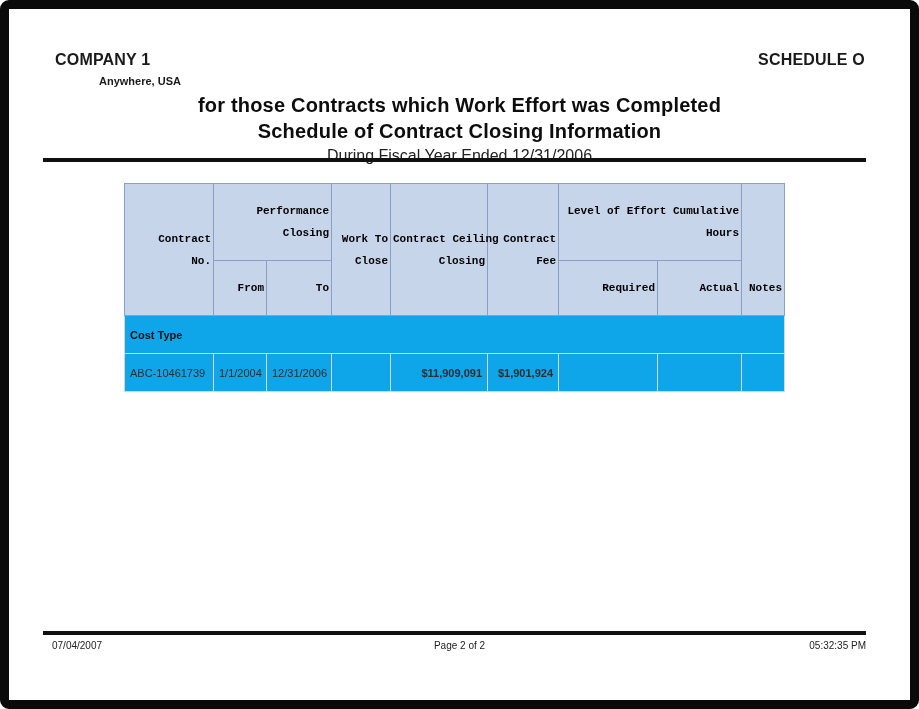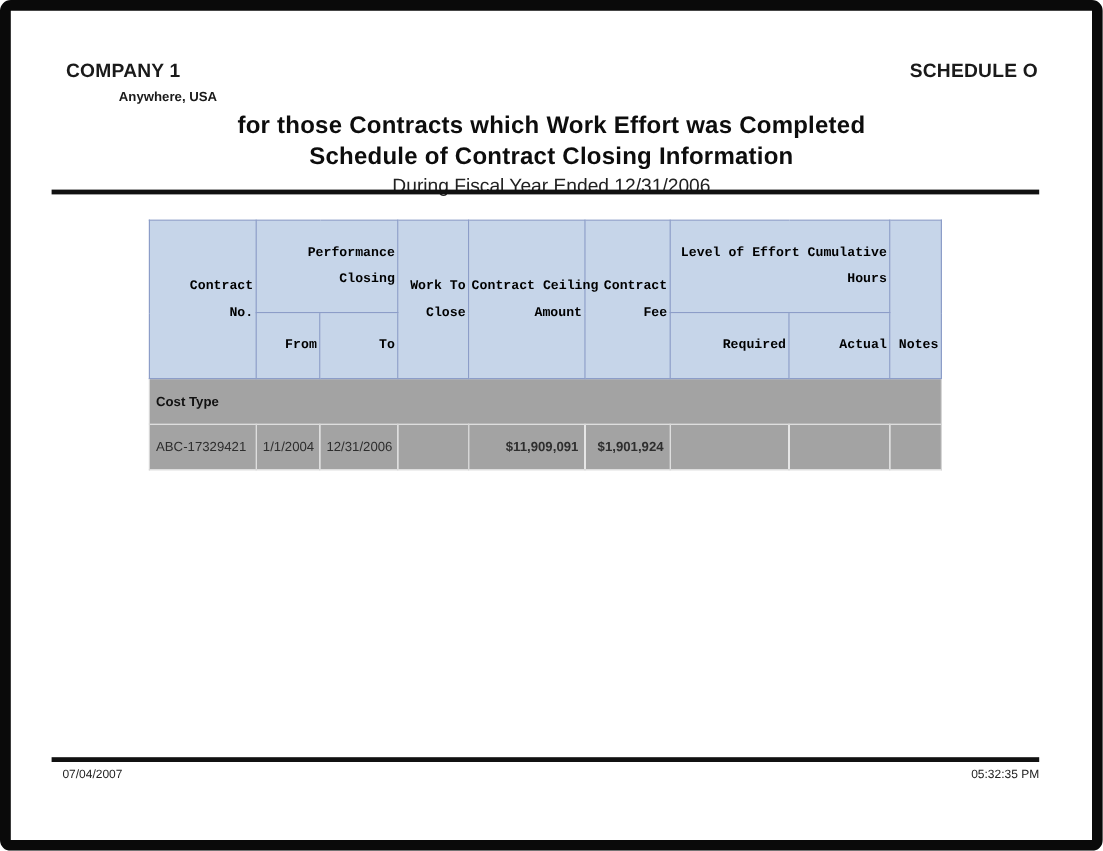--- a/index.html
+++ b/index.html
@@ -42,21 +42,21 @@
   table.report th{
     background:var(--header-bg);
     border:1px solid var(--header-border);
     font-weight:bold;color:#000;
     padding:16px 2px;text-align:right;
     height:22px;line-height:22px;font-family:Liberation Mono, monospace;
   }
   table.report th .hl{display:block;height:22px;line-height:22px;white-space:nowrap;}
   table.report th.notes-th{vertical-align:bottom;}
   table.report td{
-    background:#a3a3a3;
+    background:#0ea5e9;
     border:1px solid var(--body-border);
     height:38px;padding:0 5px;white-space:nowrap;overflow:hidden;
   }
   td.group-row{
     font-weight:bold;color:#111;
     border-top:none;
     text-align:left;
   }
   td.cell-center{text-align:right;}
   td.cell-right{text-align:right;padding-right:8px;font-weight:bold;}
@@ -101,52 +101,53 @@
           <span class="hl">Contract</span>
           <span class="hl">No.</span>
         </th>
         <th colspan="2">Performance Closing</th>
         <th rowspan="2">
           <span class="hl">Work To</span>
           <span class="hl">Close</span>
         </th>
         <th rowspan="2">
           <span class="hl">Contract Ceiling</span>
-          <span class="hl">Amount</span>
+          <span class="hl">Closing</span>
         </th>
         <th rowspan="2">
           <span class="hl">Contract</span>
           <span class="hl">Fee</span>
         </th>
         <th colspan="2">Level of Effort Cumulative Hours</th>
         <th rowspan="2" class="notes-th">Notes</th>
       </tr>
       <tr>
         <th>From</th>
         <th>To</th>
         <th>Required</th>
         <th>Actual</th>
       </tr>
     </thead>
     <tbody>
       <tr>
         <td colspan="9" class="group-row">Cost Type</td>
       </tr>
       <tr>
-        <td>ABC-17329421</td>
+        <td>ABC-10461739</td>
         <td class="cell-center">1/1/2004</td>
         <td class="cell-center">12/31/2006</td>
         <td class="hl-yellow"></td>
         <td class="cell-right">$11,909,091</td>
         <td class="cell-right">$1,901,924</td>
         <td></td>
         <td></td>
         <td class="hl-yellow"></td>
       </tr>
     </tbody>
   </table>
 
   <div class="rule rule-bottom"></div>
 
   <div class="footer-item footer-date">07/04/2007</div>
+  <div class="footer-item footer-page">Page 2 of 2</div>
   <div class="footer-item footer-time">05:32:35 PM</div>
 
 </div>
 
 </body></html>

